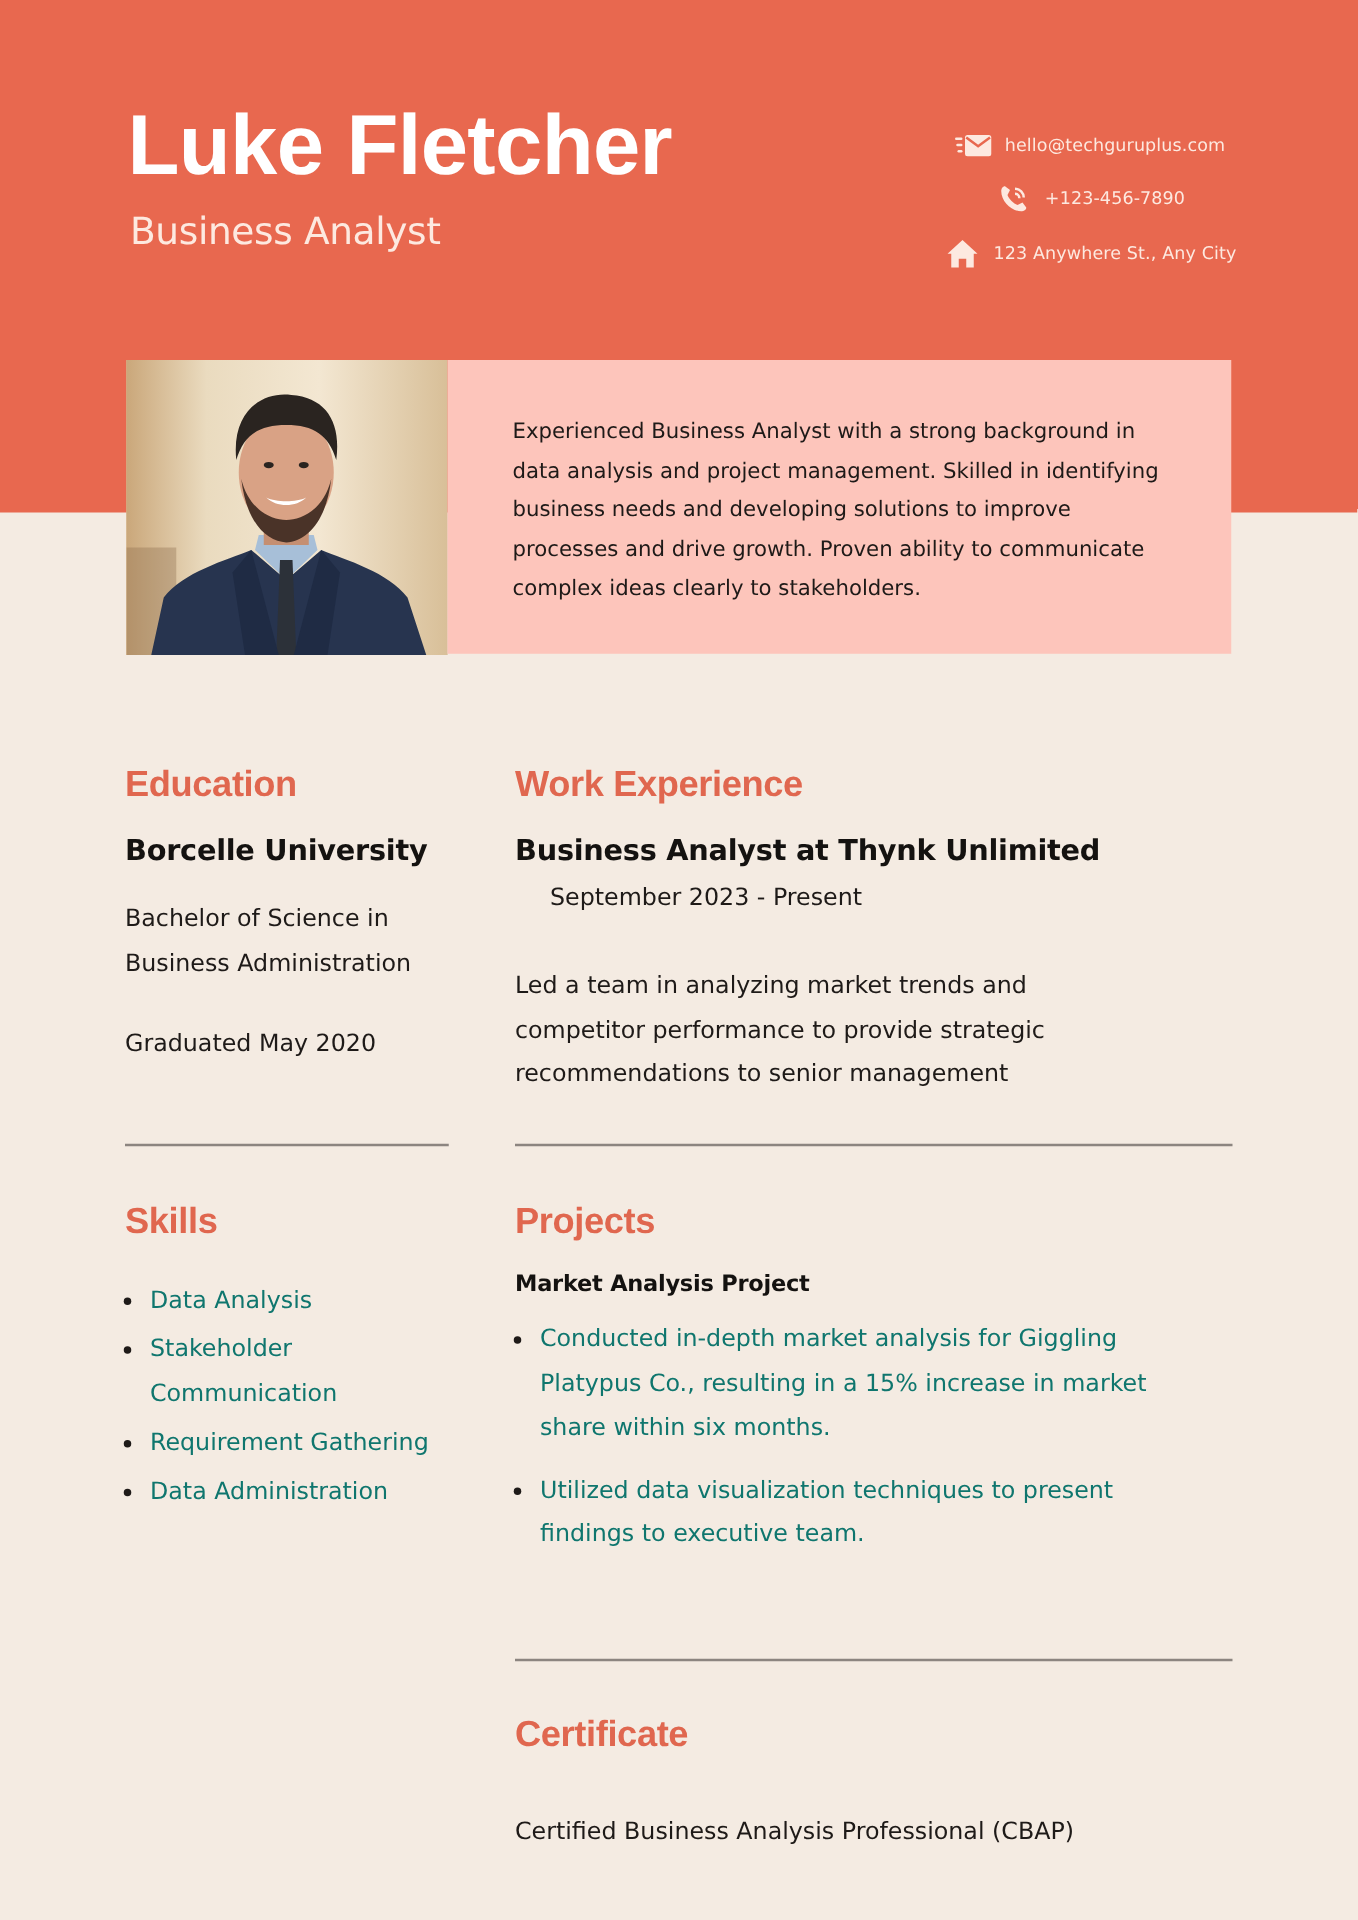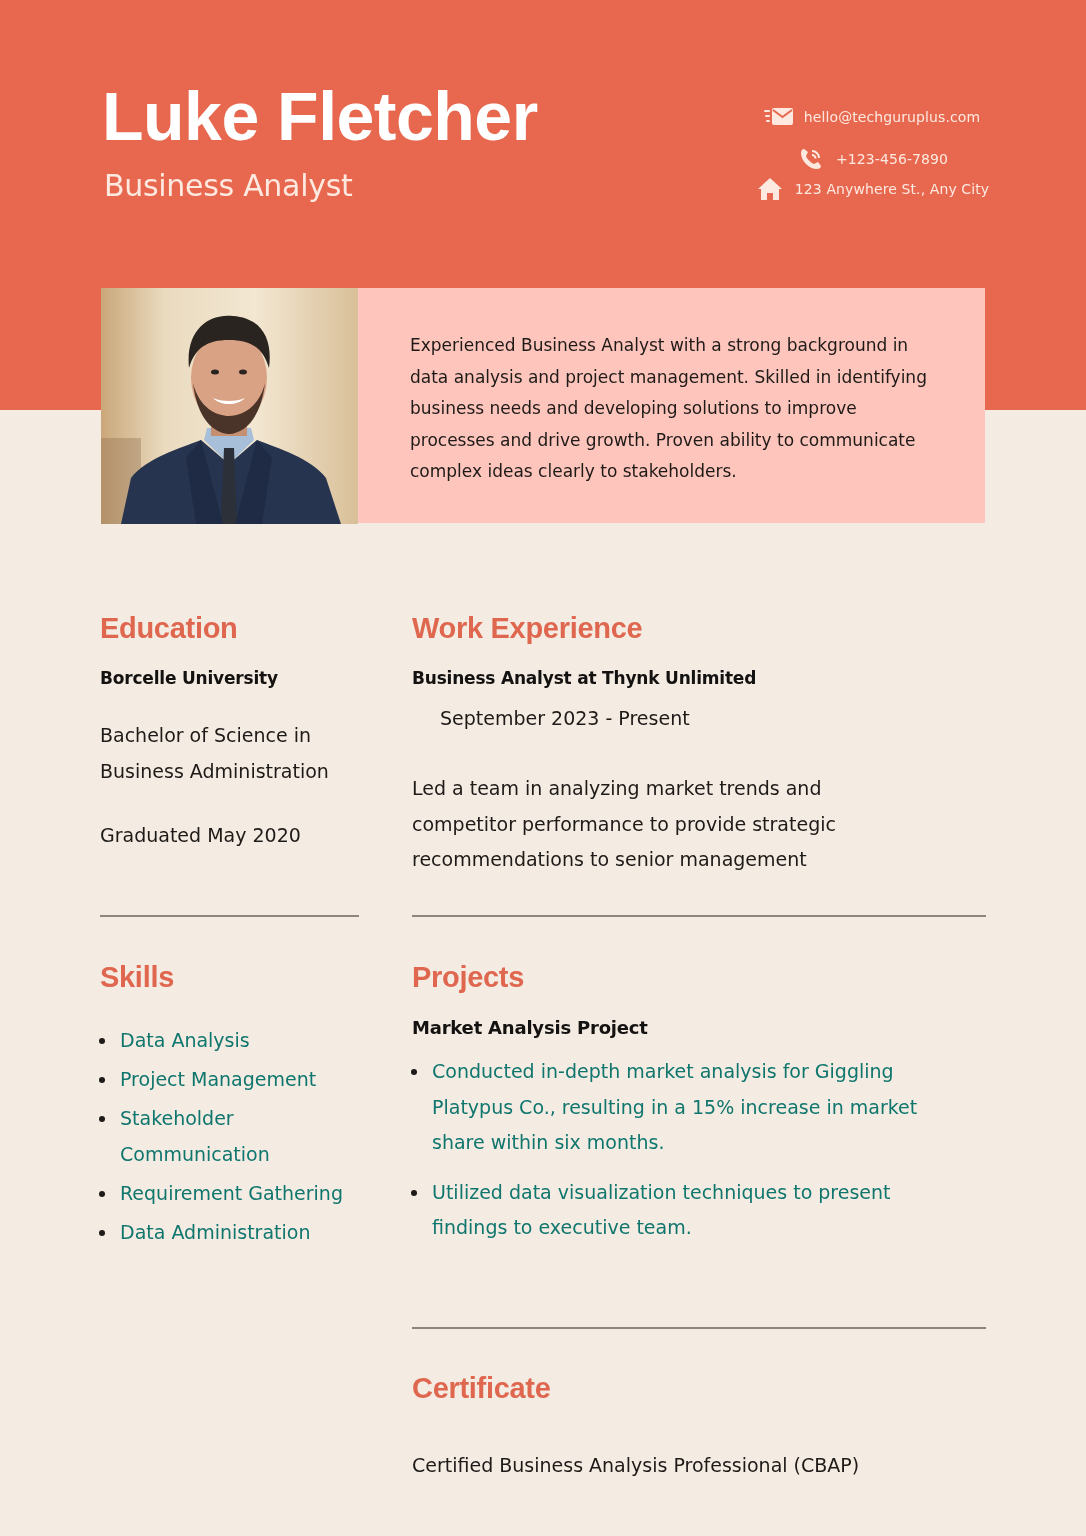--- a/index.html
+++ b/index.html
@@ -25,21 +25,21 @@
       position: absolute; left: 104px; top: 168px;
       font-family: "DejaVu Sans", sans-serif;
       font-size: 30px; color: #fde9e0; font-weight: 400; letter-spacing: -0.3px;
     }
     .contact {
       position: absolute; left: 742px; top: 104px; width: 260px;
     }
     .contact-row {
       display: flex; align-items: center; height: 26px; margin-bottom: 16px; justify-content: center;
     }
-    .contact-row:nth-child(2) { margin-bottom: 4px; }
+    .contact-row:nth-child(2) { margin-bottom: 18px; }
     .contact-icon {
       width: 30px; height: 26px; display: flex; align-items: center; justify-content: center;
       margin-right: 10px;
     }
     .contact-text {
       font-size: 14px; color: #fde9e0; letter-spacing: 0.1px;
     }
     .photo {
       position: absolute; left: 101px; top: 288px; width: 257px; height: 236px;
       overflow: hidden;
@@ -52,21 +52,21 @@
     }
     .summary-text {
       font-size: 17px; line-height: 31.5px; color: #1e1a18; letter-spacing: 0;
     }
     .section-title {
       font-family: "Liberation Sans", sans-serif;
       font-weight: 700; font-size: 29px; color: #e0674f; letter-spacing: -0.3px;
       position: absolute;
     }
     .bold-line {
-      position: absolute; font-weight: 700; font-size: 17px; color: #141210; letter-spacing: -0.2px;
+      position: absolute; font-weight: 700; font-size: 23px; color: #141210; letter-spacing: -0.2px;
     }
     .body-text {
       position: absolute; font-size: 19px; line-height: 35.5px; color: #1e1a18;
     }
     .divider {
       position: absolute; height: 2px; background: #8c8580;
     }
     ul.bullets { list-style: none; position: absolute; }
     ul.bullets li {
       position: relative; padding-left: 21px; font-size: 19px; color: #0f766e;
@@ -172,21 +172,20 @@
 
 <h2 class="section-title" style="left:412px; top:612px;">Work Experience</h2>
 <div class="bold-line" style="left:412px; top:668px;">Business Analyst at Thynk Unlimited</div>
 <div class="body-text" style="left:396px; top:701px;margin-left:44px;">September 2023 - Present</div>
 <div class="body-text" style="left:412px; top:771px; width:480px;">Led a team in analyzing market trends and competitor performance to provide strategic recommendations to senior management</div>
 <div class="divider" style="left:412px; top:915px; width:574px;"></div>
 
 <h2 class="section-title" style="left:100px; top:961px;">Skills</h2>
 <ul class="bullets skills" style="left:99px; top:1023px; width:270px;">
   <li>Data Analysis</li>
-  <li>Project Management</li>
   <li>Stakeholder Communication</li>
   <li>Requirement Gathering</li>
   <li>Data Administration</li>
 </ul>
 
 <h2 class="section-title" style="left:412px; top:961px;">Projects</h2>
 <div class="bold-line" style="left:412px; top:1017px; font-size:18px;">Market Analysis Project</div>
 <ul class="bullets proj" style="left:411px; top:1054px; width:540px;">
   <li>Conducted in-depth market analysis for Giggling Platypus Co., resulting in a 15% increase in market share within six months.</li>
   <li>Utilized data visualization techniques to present findings to executive team.</li>

